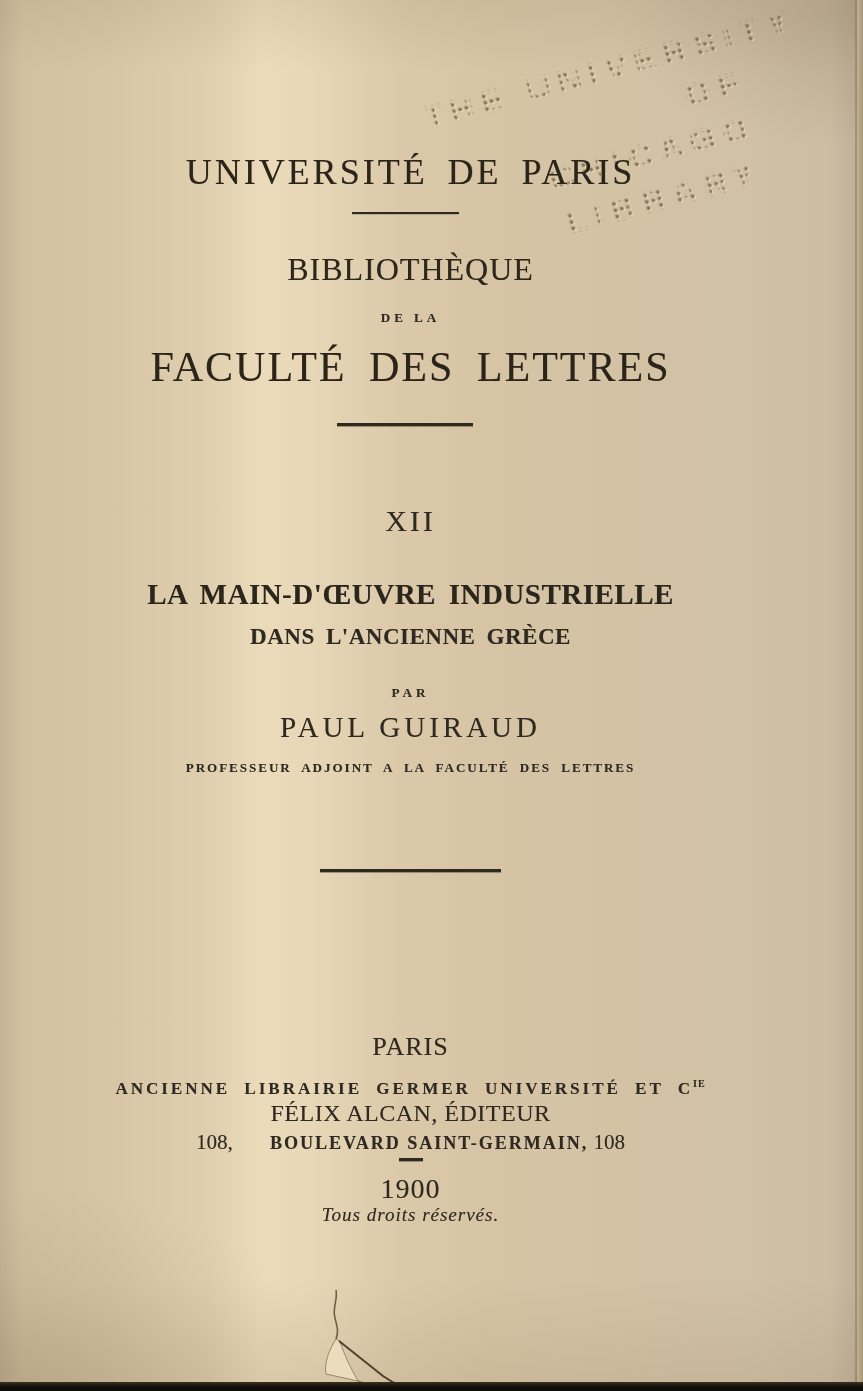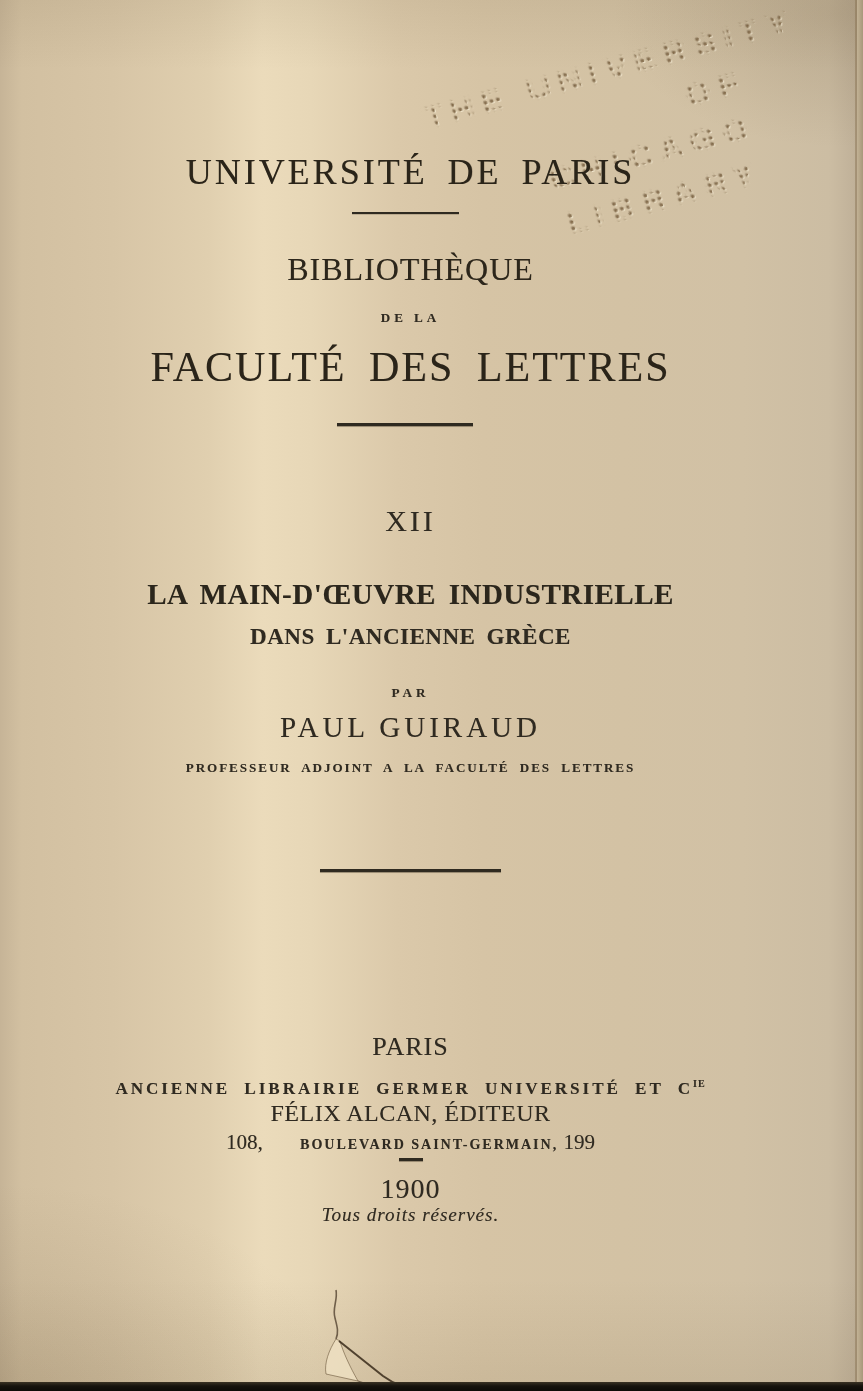--- a/index.html
+++ b/index.html
@@ -26,21 +26,21 @@
   .main-title    {top:578px;font-size:29px;font-weight:700;letter-spacing:0.5px;word-spacing:5px;color:#2b261c;}
   .subtitle     {top:624px;font-size:23px;font-weight:700;letter-spacing:0.5px;word-spacing:5px;}
   .par           {top:685px;font-size:13px;letter-spacing:4px;font-weight:700;}
   .author        {top:711px;font-size:29px;letter-spacing:4px;}
   .author-role   {top:760px;font-size:13px;letter-spacing:2px;word-spacing:5px;font-weight:700;}
   .imp-city      {top:1032px;font-size:26px;letter-spacing:1px;}
   .imp-old       {top:1078px;font-size:17px;letter-spacing:3px;word-spacing:7px;font-weight:700;}
   .imp-old sup   {font-size:10px;letter-spacing:1px;}
   .imp-pub       {top:1100px;font-size:24px;letter-spacing:0.5px;}
   .imp-addr      {top:1130px;font-size:21px;}
-  .imp-addr .street{font-size:14px;letter-spacing:2px;font-weight:700;margin-left:32px;}
+  .imp-addr .street{font-size:18px;letter-spacing:2px;font-weight:700;margin-left:32px;}
   .imp-year      {top:1173px;font-size:28px;letter-spacing:1px;}
   .imp-rights    {top:1204px;font-size:19px;font-style:italic;letter-spacing:1px;}
 
   .rule{position:absolute;background:#2f2a20;box-shadow:0 0.5px 0.5px rgba(60,50,35,0.4);}
   .rule1{left:352px;top:212px;width:107px;height:2px;}
   .rule2{left:337px;top:423px;width:136px;height:2.5px;}
   .rule3{left:320px;top:869px;width:181px;height:2.5px;}
   .rule4{left:399px;top:1158px;width:24px;height:2.5px;}
 
   
@@ -91,21 +91,21 @@
   <div class="col main-title ink">LA MAIN-D'ŒUVRE INDUSTRIELLE</div>
   <div class="col subtitle ink">DANS L'ANCIENNE GRÈCE</div>
   <div class="col par ink">PAR</div>
   <div class="col author ink">PAUL GUIRAUD</div>
   <div class="col author-role ink">PROFESSEUR ADJOINT A LA FACULTÉ DES LETTRES</div>
   <div class="rule rule3"></div>
 
   <div class="col imp-city ink">PARIS</div>
   <div class="col imp-old ink"><span>ANCIENNE LIBRAIRIE GERMER UNIVERSITÉ ET C</span><sup>IE</sup></div>
   <div class="col imp-pub ink">FÉLIX ALCAN, ÉDITEUR</div>
-  <div class="col imp-addr ink"><span class="num">108,</span>&nbsp;<span class="street">BOULEVARD SAINT-GERMAIN,</span>&nbsp;<span class="num">199</span></div>
+  <div class="col imp-addr ink"><span class="num">108,</span>&nbsp;<span class="street">BOULEVARD SAINT-GERMAIN,</span>&nbsp;<span class="num">108</span></div>
   <div class="rule rule4"></div>
   <div class="col imp-year ink">1900</div>
   <div class="col imp-rights ink">Tous droits réservés.</div>
 
   <svg class="tear" viewBox="0 0 170 103">
     <path d="M41,2 C43,12 37,20 40,30 C42,38 44,44 41,51" fill="none" stroke="rgba(74,58,40,0.75)" stroke-width="1.6"></path>
     <path d="M41,51 C34,62 29,75 31,86 L63,93 C55,79 48,64 45,53 Z" fill="rgba(236,222,192,0.9)" stroke="rgba(96,76,50,0.55)" stroke-width="1"></path>
     <path d="M44,53 C58,64 74,77 88,88 C100,97 112,100 126,103" fill="none" stroke="rgba(56,42,26,0.85)" stroke-width="2"></path>
     <path d="M63,93 C74,97 84,99 96,101" fill="none" stroke="rgba(64,48,29,0.6)" stroke-width="1.2"></path>
   </svg>

